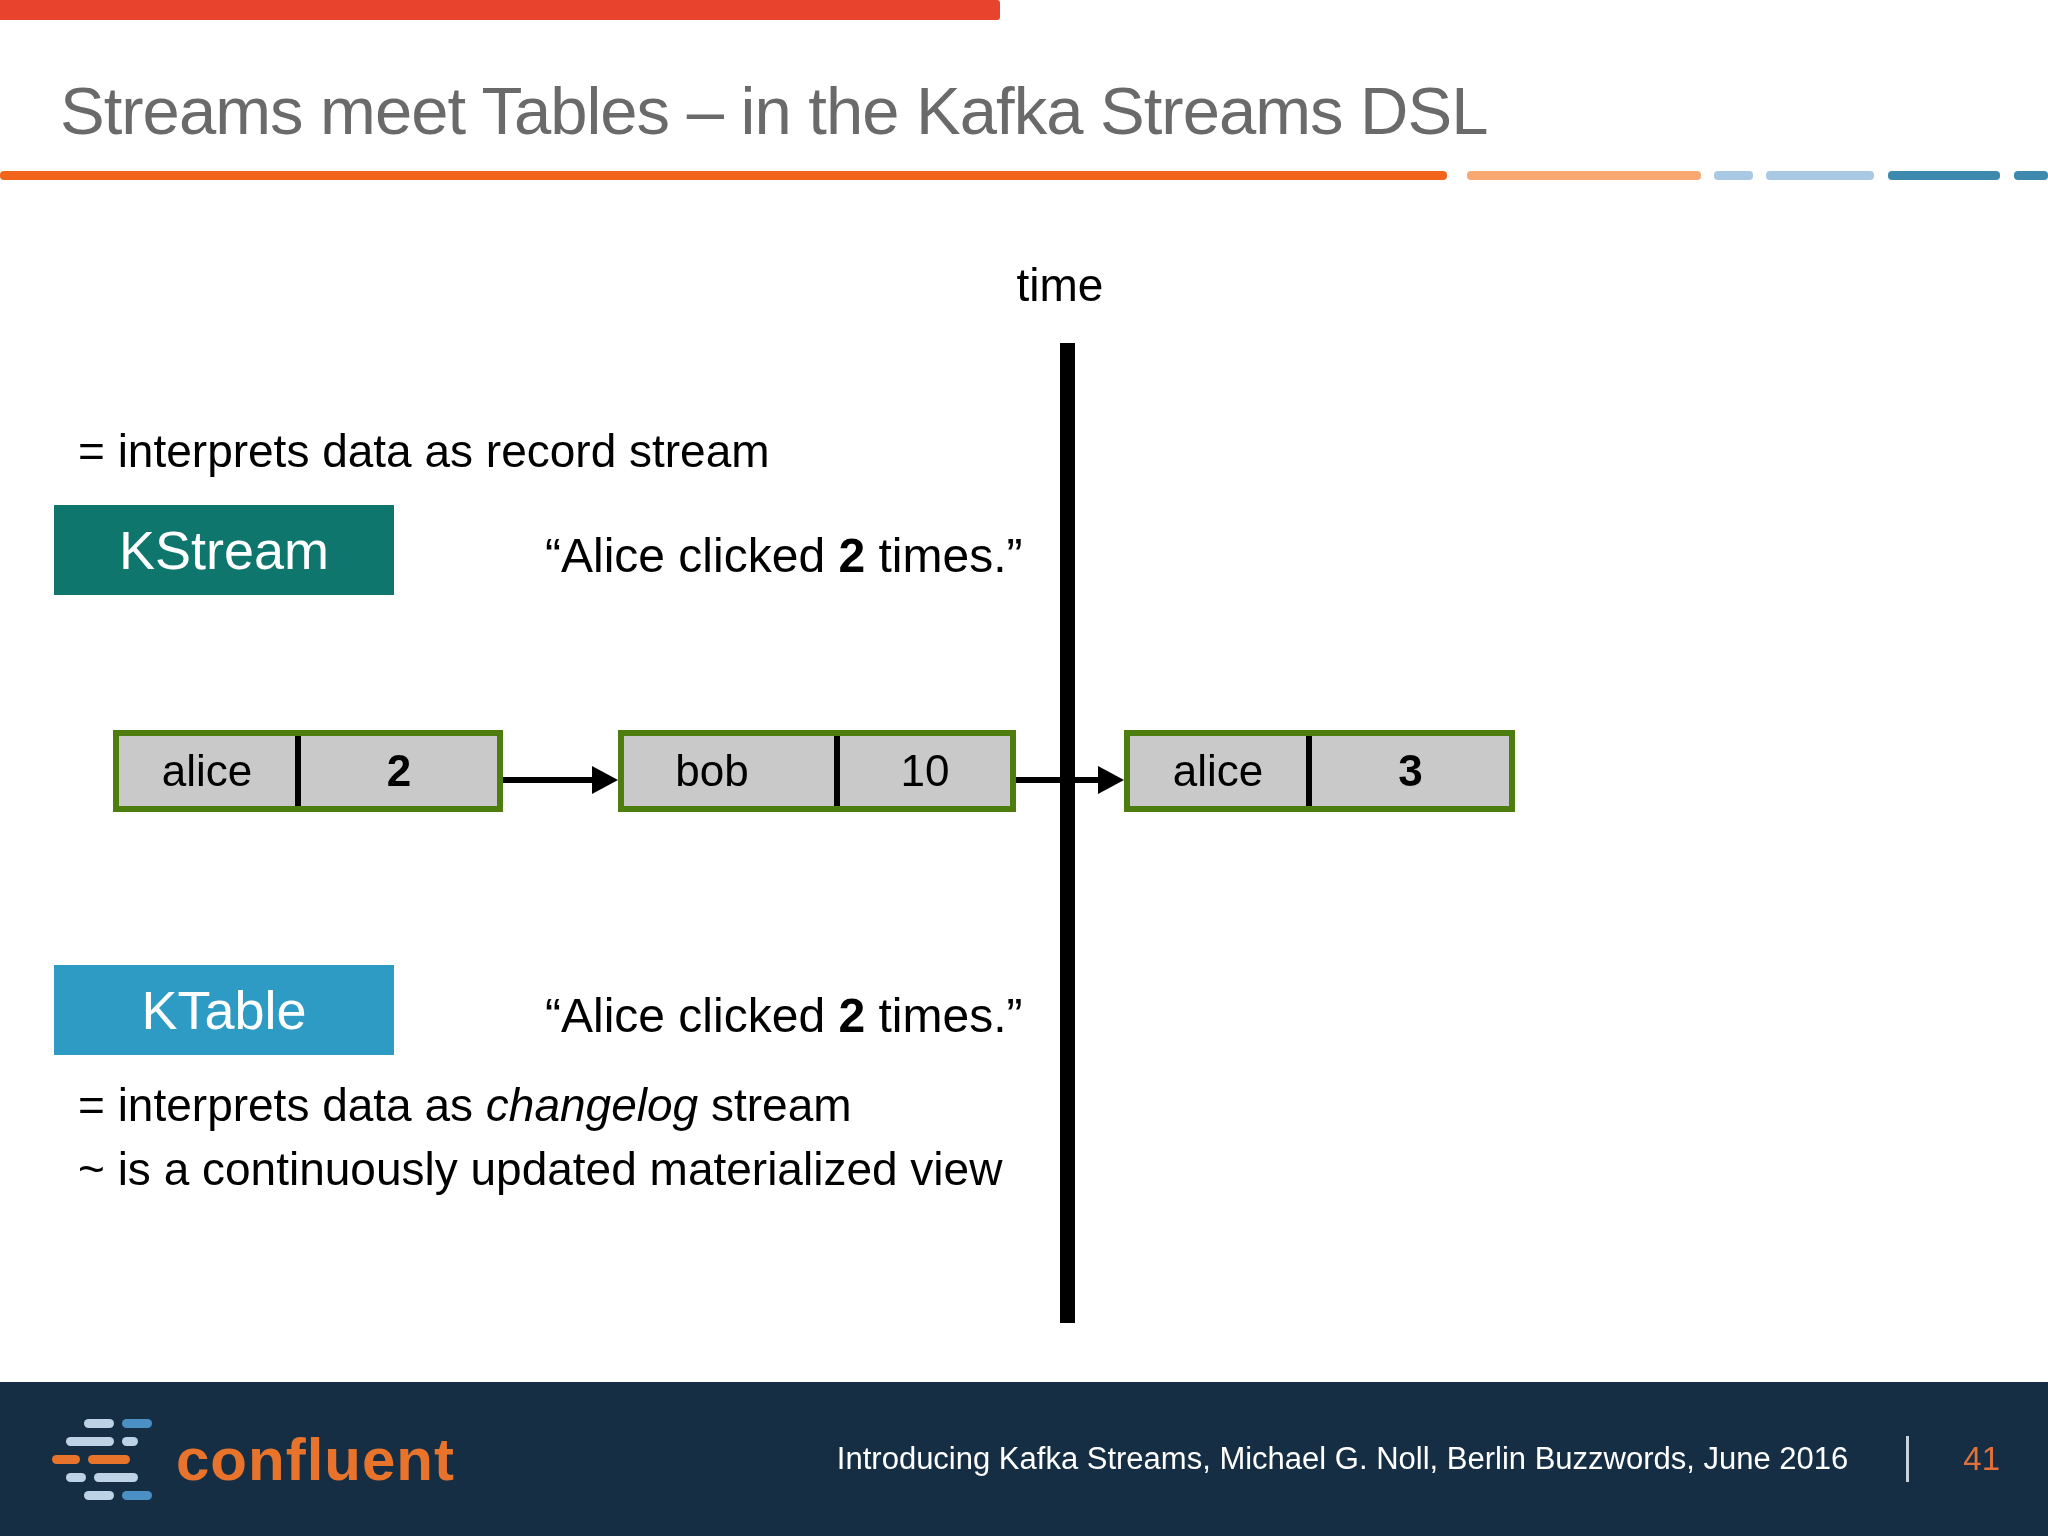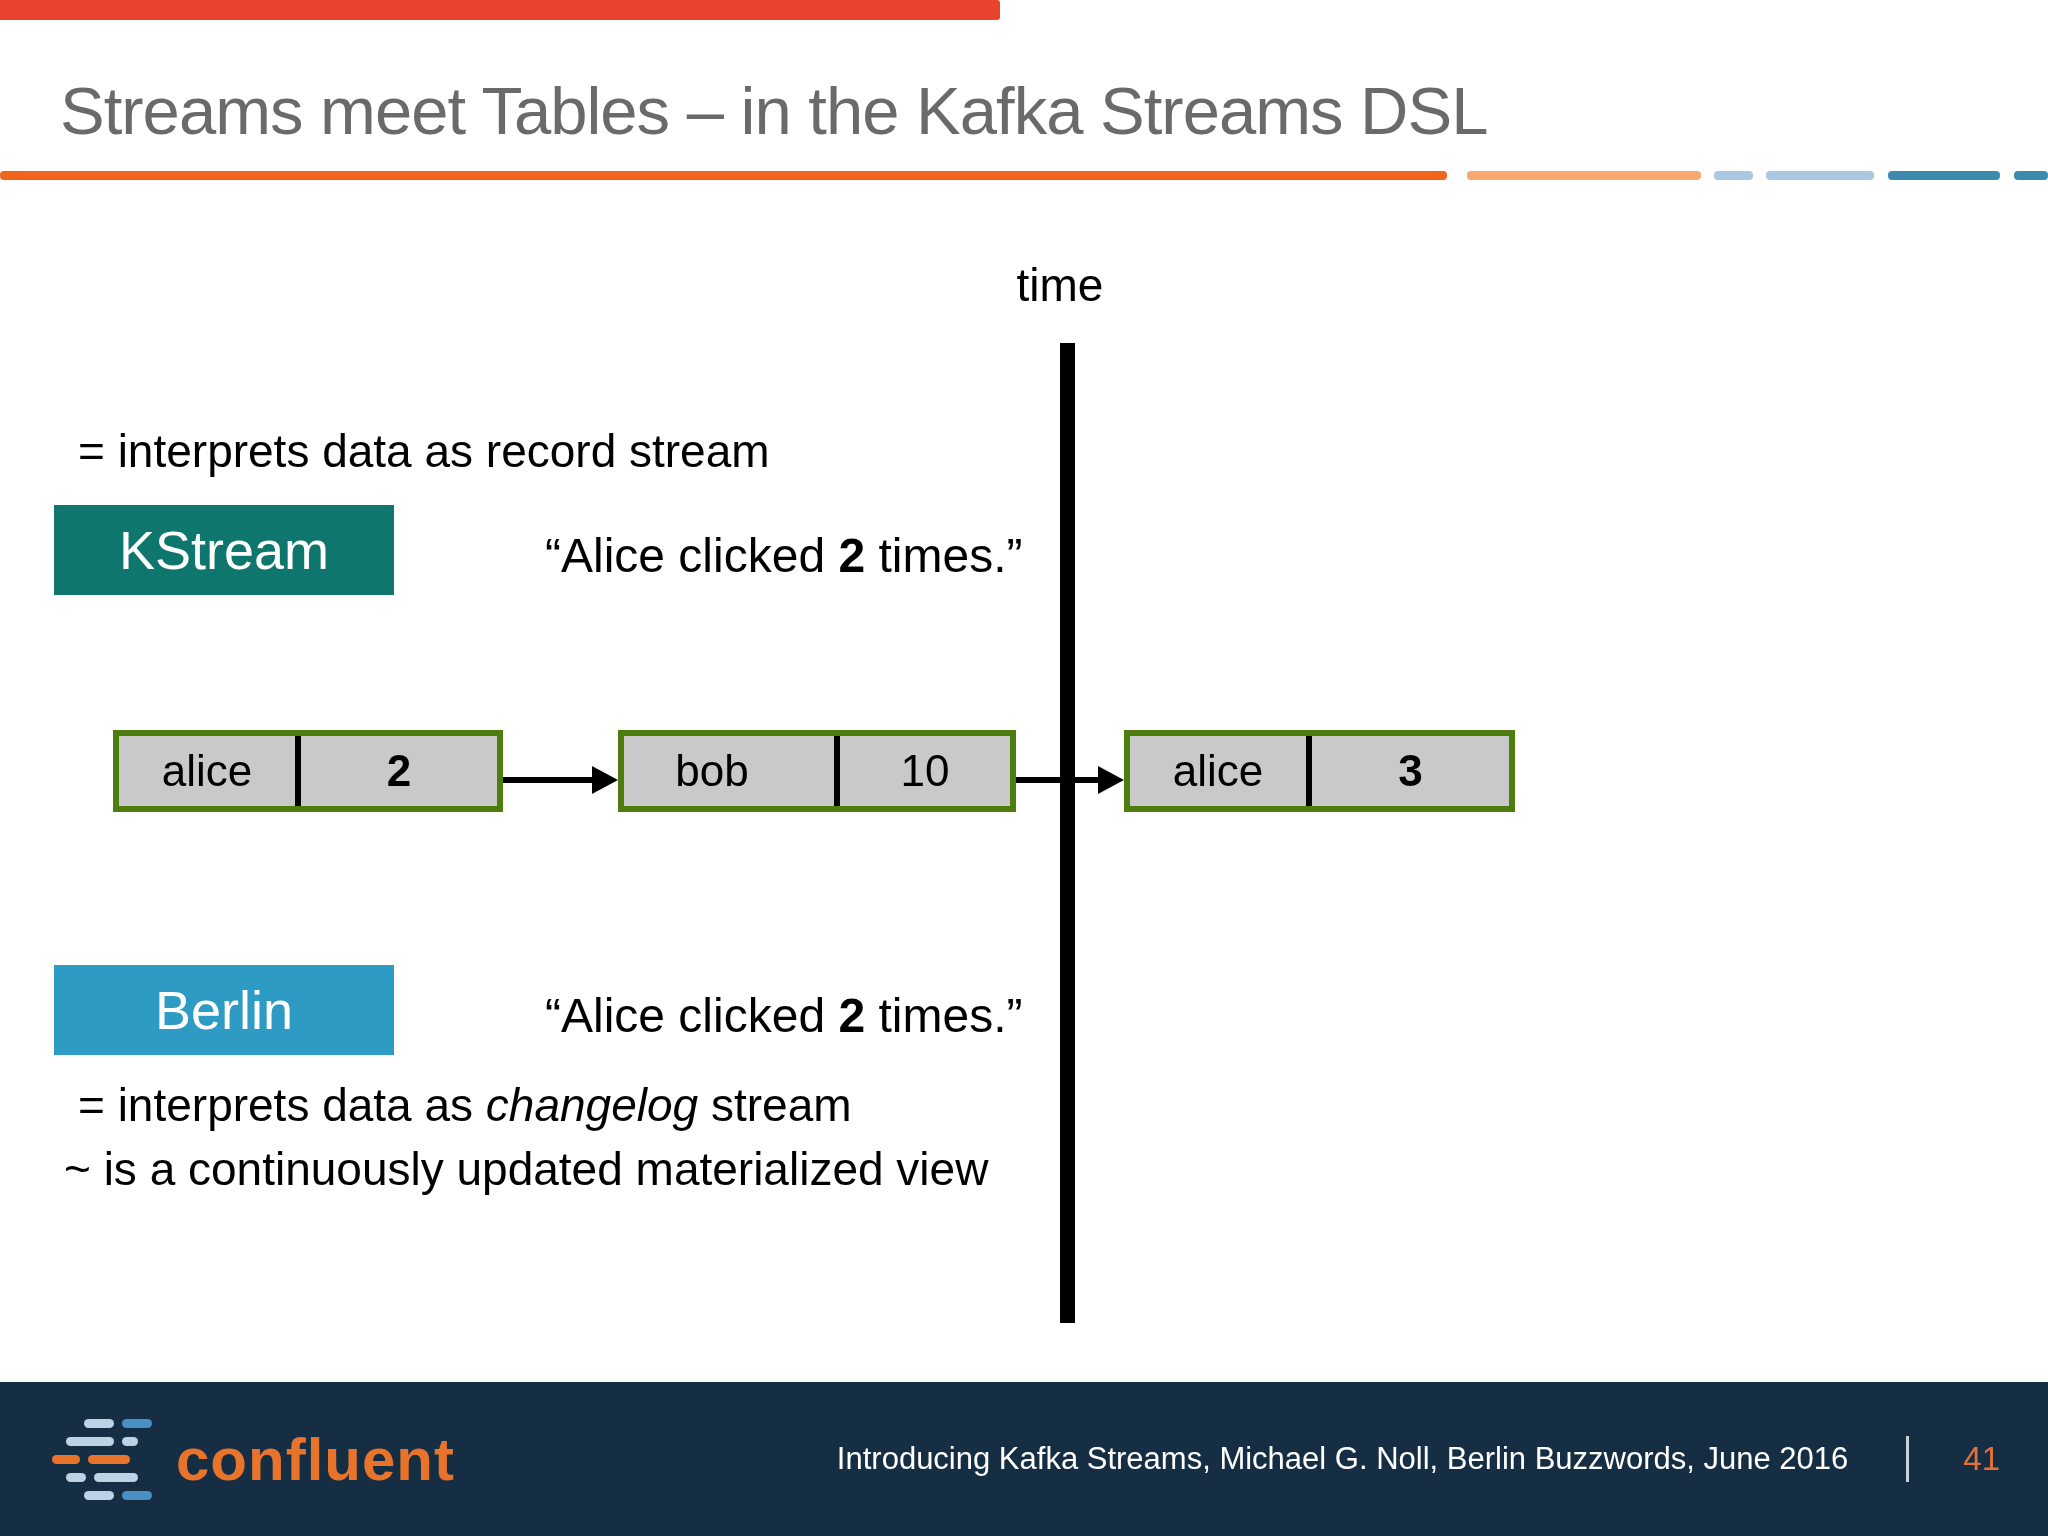--- a/index.html
+++ b/index.html
@@ -25,21 +25,21 @@
   .useg.s6{left:2014px;width:34px;background:#3E89AE;}
 
   
   .time-label{left:960px;top:258px;width:200px;text-align:center;font-size:46px;}
   .time-line{left:1060px;top:343px;width:15px;height:980px;background:#000;z-index:2;}
 
   
   .ann{font-size:46px;white-space:nowrap;}
   .kstream-def{left:78px;top:424px;}
   .ktable-def1{left:78px;top:1078px;}
-  .ktable-def2{left:64px;top:1142px;text-align:center;}
+  .ktable-def2{left:78px;top:1142px;text-align:center;}
 
   
   .badge{left:54px;width:340px;height:90px;color:#fff;font-size:54px;
          display:flex;align-items:center;justify-content:center;}
   .badge.kstream{top:505px;background:#0f766e;}
   .badge.ktable{top:965px;background:#2E9BC5;}
 
   
   .quote{font-size:48px;white-space:nowrap;}
   .quote.q1{left:545px;top:528px;}
@@ -130,21 +130,21 @@
   <div class="shaft"></div>
   <div class="head"></div>
 </div>
 
 <div class="abs record r3">
   <div class="cell key">alice</div>
   <div class="cell val bold-val">3</div>
 </div>
 
 <div class="abs badge ktable">
-  <span>Berlin</span>
+  <span>KTable</span>
 </div>
 
 <div class="abs quote q2"><span>“Alice clicked </span><b>2</b><span> times.”</span></div>
 
 <div class="abs ann ktable-def1"><span>= interprets data as </span><span class="it">changelog</span><span> stream</span></div>
 
 <div class="abs ann ktable-def2">~ is a continuously updated materialized view</div>
 
 <div class="abs footer">
   <div class="logo">

